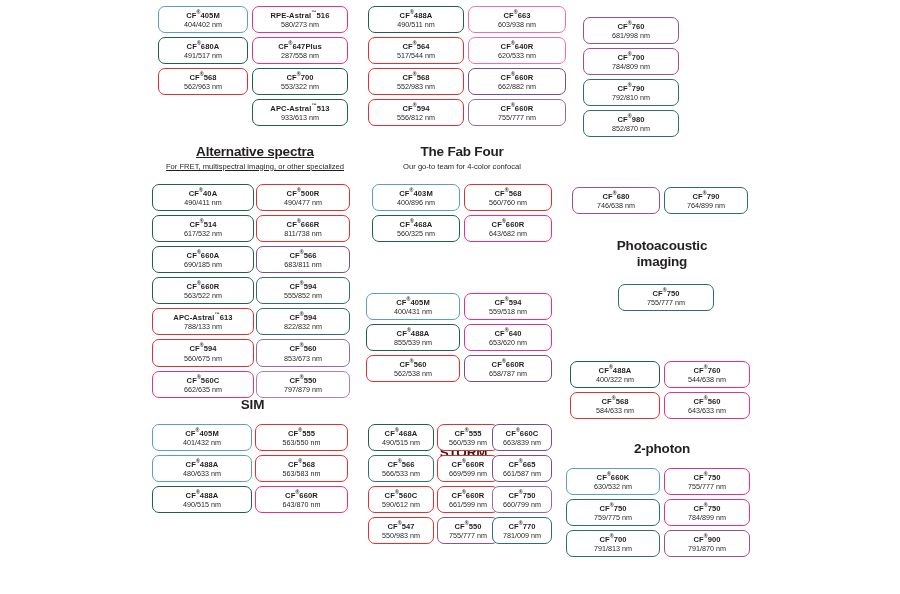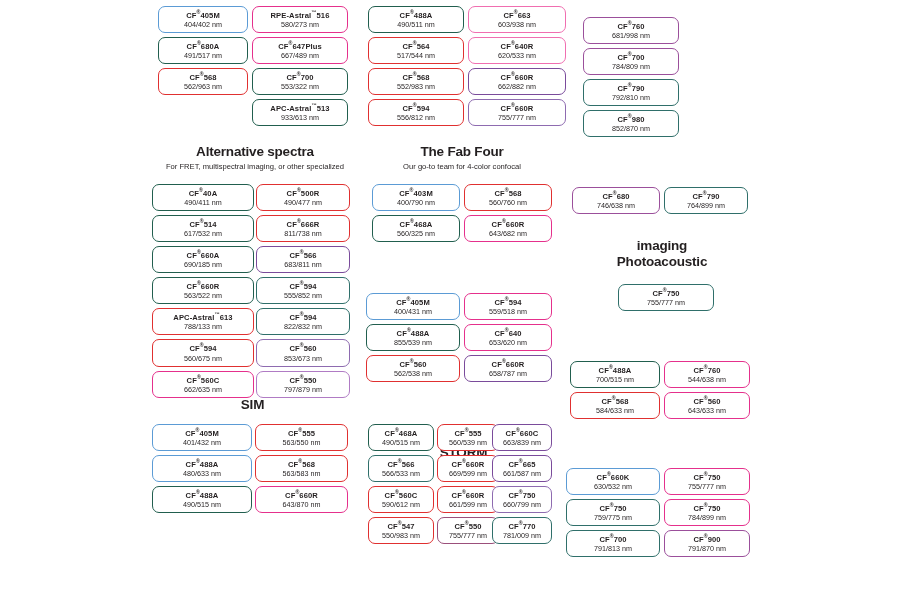--- a/index.html
+++ b/index.html
@@ -80,21 +80,21 @@
         <div class="wl">562/963 nm</div>
       </div>
     </div>
   <div class="col" style="left:252px;top:6px;width:96px;">
       <div class="card" style="border-color: rgb(229, 48, 140);">
         <div class="nm">RPE-Astral<sup>™</sup><span>516</span></div>
         <div class="wl">580/273 nm</div>
       </div>
       <div class="card" style="border-color: rgb(229, 48, 140);">
         <div class="nm">CF<sup>®</sup><span>647Plus</span></div>
-        <div class="wl">667/489 nm</div>
+        <div class="wl">287/558 nm</div>
       </div>
       <div class="card" style="border-color: rgb(33, 94, 78);">
         <div class="nm">CF<sup>®</sup><span>700</span></div>
         <div class="wl">553/322 nm</div>
       </div>
       <div class="card" style="border-color: rgb(33, 94, 78);">
         <div class="nm">APC-Astral<sup>™</sup><span>513</span></div>
         <div class="wl">933/613 nm</div>
       </div>
     </div>
@@ -146,21 +146,21 @@
       <div class="card" style="border-color: rgb(47, 111, 106);">
         <div class="nm">CF<sup>®</sup><span>790</span></div>
         <div class="wl">792/810 nm</div>
       </div>
       <div class="card" style="border-color: rgb(47, 111, 106);">
         <div class="nm">CF<sup>®</sup><span>980</span></div>
         <div class="wl">852/870 nm</div>
       </div>
     </div>
 
-  <div class="col" style="left:140px;top:144px;width:230px;">
+  <div class="col" style="left:140px;top:144px;width:230px;text-decoration:underline;">
     <div class="sec-title">Alternative spectra</div>
     <div class="sec-sub">For FRET, multispectral imaging, or other specialized</div>
   </div>
   <div class="col" style="left:152px;top:184px;width:102px;">
       <div class="card" style="border-color: rgb(33, 94, 78);">
         <div class="nm">CF<sup>®</sup><span>40A</span></div>
         <div class="wl">490/411 nm</div>
       </div>
       <div class="card" style="border-color: rgb(33, 94, 78);">
         <div class="nm">CF<sup>®</sup><span>514</span></div>
@@ -218,21 +218,21 @@
       </div>
     </div>
 
   <div class="col" style="left:372px;top:144px;width:180px;">
     <div class="sec-title">The Fab Four</div>
     <div class="sec-sub">Our go-to team for 4-color confocal</div>
   </div>
   <div class="col" style="left:372px;top:184px;width:88px;">
       <div class="card" style="border-color: rgb(91, 155, 213);">
         <div class="nm">CF<sup>®</sup><span>403M</span></div>
-        <div class="wl">400/790 nm</div>
+        <div class="wl">400/896 nm</div>
       </div>
       <div class="card" style="border-color: rgb(33, 94, 78);">
         <div class="nm">CF<sup>®</sup><span>468A</span></div>
         <div class="wl">560/325 nm</div>
       </div>
     </div>
   <div class="col" style="left:464px;top:184px;width:88px;">
       <div class="card" style="border-color: rgb(224, 48, 48);">
         <div class="nm">CF<sup>®</sup><span>568</span></div>
         <div class="wl">560/760 nm</div>
@@ -369,51 +369,54 @@
       </div>
     </div>
   <div class="col" style="left:664px;top:187px;width:84px;">
       <div class="card" style="border-color: rgb(47, 111, 106);">
         <div class="nm">CF<sup>®</sup><span>790</span></div>
         <div class="wl">764/899 nm</div>
       </div>
     </div>
 
   <div class="col" style="left:572px;top:238px;width:180px;">
+    <div class="sec-title">Photoacoustic</div>
     <div class="sec-title">imaging</div>
-    <div class="sec-title">Photoacoustic</div>
   </div>
   <div class="col" style="left:618px;top:284px;width:96px;">
       <div class="card" style="border-color: rgb(47, 111, 106);">
         <div class="nm">CF<sup>®</sup><span>750</span></div>
         <div class="wl">755/777 nm</div>
       </div>
     </div>
 
   <div class="col" style="left:570px;top:361px;width:90px;">
       <div class="card" style="border-color: rgb(33, 94, 78);">
         <div class="nm">CF<sup>®</sup><span>488A</span></div>
-        <div class="wl">700/515 nm</div>
+        <div class="wl">400/322 nm</div>
       </div>
       <div class="card" style="border-color: rgb(224, 48, 48);">
         <div class="nm">CF<sup>®</sup><span>568</span></div>
         <div class="wl">584/633 nm</div>
       </div>
     </div>
   <div class="col" style="left:664px;top:361px;width:86px;">
       <div class="card" style="border-color: rgb(229, 48, 140);">
         <div class="nm">CF<sup>®</sup><span>760</span></div>
         <div class="wl">544/638 nm</div>
       </div>
       <div class="card" style="border-color: rgb(229, 48, 140);">
         <div class="nm">CF<sup>®</sup><span>560</span></div>
         <div class="wl">643/633 nm</div>
       </div>
     </div>
 
+  <div class="col" style="left:572px;top:441px;width:180px;">
+    <div class="sec-title">2-photon</div>
+  </div>
   <div class="col" style="left:566px;top:468px;width:94px;">
       <div class="card" style="border-color: rgb(91, 155, 213);">
         <div class="nm">CF<sup>®</sup><span>660K</span></div>
         <div class="wl">630/532 nm</div>
       </div>
       <div class="card" style="border-color: rgb(47, 111, 106);">
         <div class="nm">CF<sup>®</sup><span>750</span></div>
         <div class="wl">759/775 nm</div>
       </div>
       <div class="card" style="border-color: rgb(47, 111, 106);">

